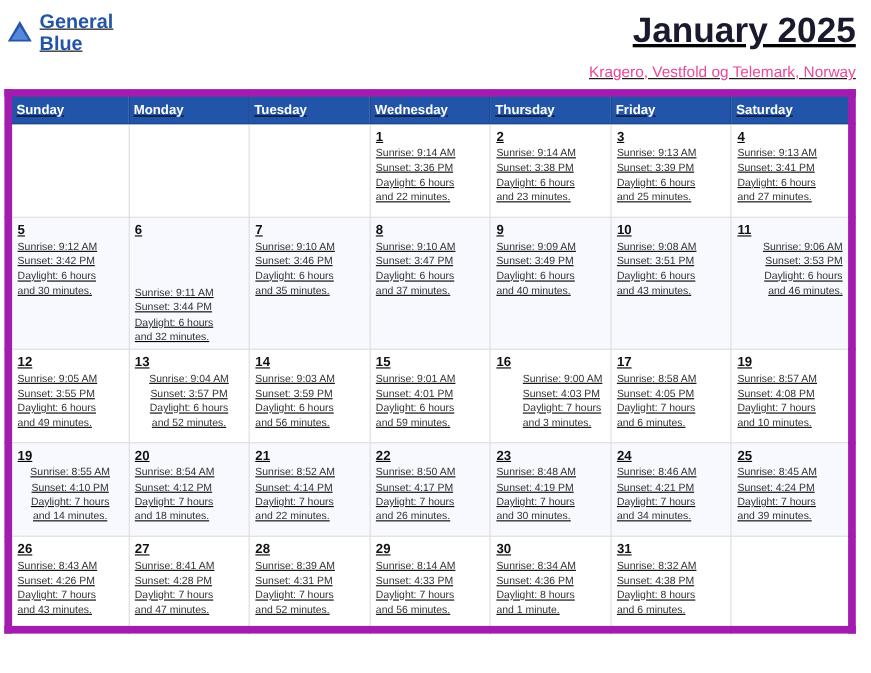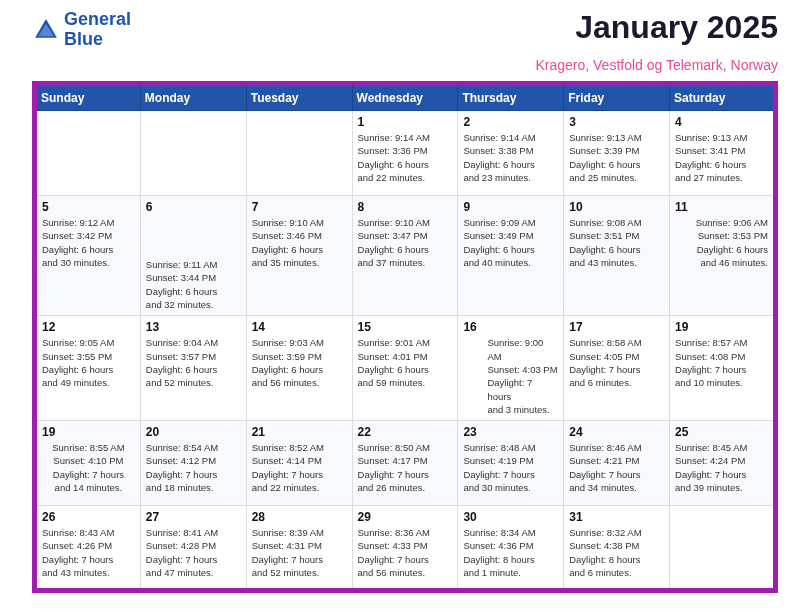--- a/index.html
+++ b/index.html
@@ -7,21 +7,22 @@
       font-family: Arial, sans-serif;
       background: #fff;
       width: 792px;
       min-height: 612px;
       overflow: hidden;
     }
     .page {
       width: 792px;
       min-height: 612px;
       background: #fff;
-      padding: 10px 14px 10px 32px;
+      padding: 10px 14px 10px 4px;
+      text-decoration: underline;
     }
     .header {
       display: flex;
       justify-content: space-between;
       align-items: flex-start;
       margin-bottom: 8px;
     }
     .logo {
       display: flex;
       align-items: center;
@@ -50,21 +51,21 @@
       line-height: 1.1;
     }
     .location {
       font-size: 14px;
       color: #ec4899;
       margin-top: 12px;
     }
     .calendar {
       width: 100%;
       border-collapse: collapse;
-      border: 5px solid #a21caf;
+      border: 7px solid #a21caf;
     }
     .calendar th {
       background: #2255aa;
       color: #fff;
       font-size: 12px;
       font-weight: bold;
       padding: 5px 4px;
       text-align: left;
       border: 1px solid #1a4488;
     }
@@ -215,21 +216,21 @@
         <tr>
           <td>
             <div class="day-number">12</div>
             <div class="day-info" style="white-space: pre-line;">Sunrise: 9:05 AM
 Sunset: 3:55 PM
 Daylight: 6 hours
 and 49 minutes.</div>
           </td>
           <td>
             <div class="day-number">13</div>
-            <div class="day-info" style="white-space: pre-line;">Sunrise: 9:04 AM
+            <div class="day-info" style="white-space: pre-line; text-align: center;">Sunrise: 9:04 AM
 Sunset: 3:57 PM
 Daylight: 6 hours
 and 52 minutes.</div>
           </td>
           <td>
             <div class="day-number">14</div>
             <div class="day-info" style="white-space: pre-line;">Sunrise: 9:03 AM
 Sunset: 3:59 PM
 Daylight: 6 hours
 and 56 minutes.</div>
@@ -331,21 +332,21 @@
           </td>
           <td>
             <div class="day-number">28</div>
             <div class="day-info" style="white-space: pre-line;">Sunrise: 8:39 AM
 Sunset: 4:31 PM
 Daylight: 7 hours
 and 52 minutes.</div>
           </td>
           <td>
             <div class="day-number">29</div>
-            <div class="day-info" style="white-space: pre-line;">Sunrise: 8:36 AM
+            <div class="day-info" style="white-space: pre-line;">Sunrise: 8:14 AM
 Sunset: 4:33 PM
 Daylight: 7 hours
 and 56 minutes.</div>
           </td>
           <td>
             <div class="day-number">30</div>
             <div class="day-info" style="white-space: pre-line;">Sunrise: 8:34 AM
 Sunset: 4:36 PM
 Daylight: 8 hours
 and 1 minute.</div>

